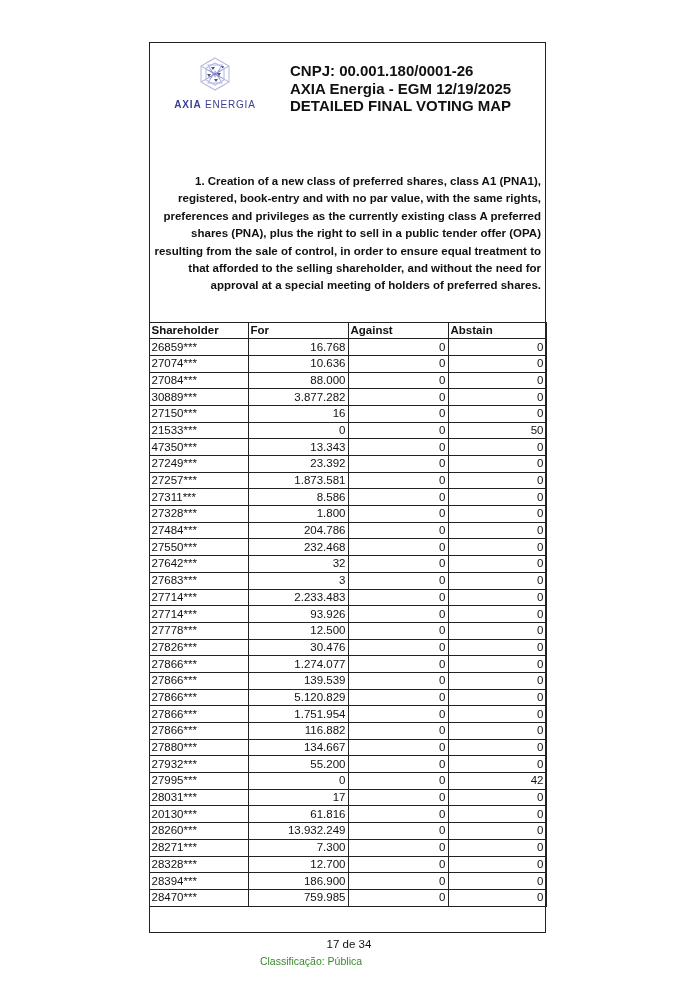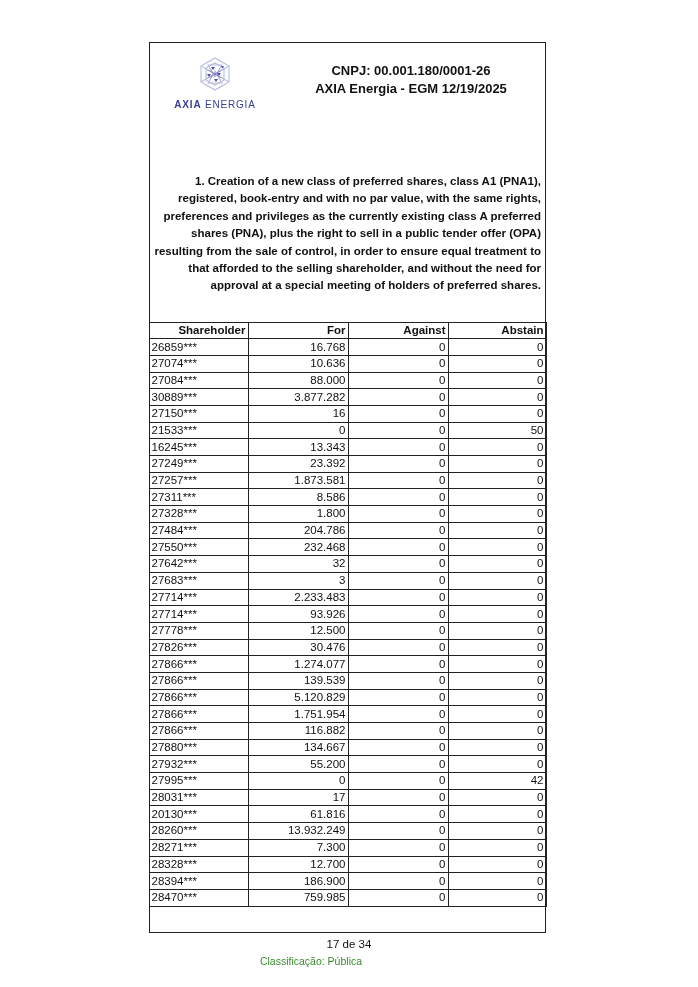--- a/index.html
+++ b/index.html
@@ -6,29 +6,29 @@
   body { width: 698px; height: 987px; position: relative; overflow: hidden;
          font-family: "Liberation Sans", "DejaVu Sans", sans-serif; color: #111; }
   .sheet { position: absolute; left: 149px; top: 42px; width: 397px; height: 891px;
            border: 1.5px solid #222; box-sizing: border-box; }
   .header-box { position: absolute; left: 0; top: 0; width: 100%; height: 280px; }
   .logo { position: absolute; left: 22px; top: 12px; width: 86px; height: 58px; }
   .logo svg { position: absolute; left: 23px; top: 0; }
   .logo-text { position: absolute; left: 0; top: 44px; width: 86px; text-align: center;
                font-size: 10px; letter-spacing: 0.8px; color: #3a3f8f; white-space: nowrap; }
   .logo-text b { font-weight: bold; margin-top: 15px; }
-  .title-block { position: absolute; left: 140px; top: 19px; width: 242px; text-align: center;
-                 font-size: 13px; font-weight: bold; line-height: 17.5px; }
+  .title-block { position: absolute; left: 140px; top: 19px; width: 242px; 
+                 font-size: 15px; font-weight: bold; line-height: 17.5px; }
   .resolution { position: absolute; left: 4px; top: 130px; width: 387px; text-align: right;
                 font-size: 11.5px; font-weight: bold; line-height: 17.4px; }
   table.votes { position: absolute; left: -1.5px; top: 278.5px; border-collapse: collapse;
                 table-layout: fixed; width: 397px; font-size: 11.5px; }
   table.votes th, table.votes td { border: 1.3px solid #222; height: 15.7px; padding: 0 2px;
                 line-height: 15px; white-space: nowrap; overflow: hidden; }
-  table.votes th { font-weight: bold; text-align: right; }
+  table.votes th { font-weight: bold; text-align: left; }
   table.votes td.sh { text-align: left; }
   table.votes td.num { text-align: right; }
   .page-num { position: absolute; left: 0; width: 698px; top: 938px; text-align: center; font-size: 11.5px; }
   .classif { position: absolute; left: 0; width: 622px; top: 955px; text-align: center; font-size: 10.5px; color: #3a8a2e; }
 </style>
 </head>
 <body>
 
 <div class="sheet">
   <div class="header-box">
@@ -55,20 +55,21 @@
           <polygon points="12,19 16,19 14,22"></polygon>
           <polygon points="19,24 23,24 21,27"></polygon>
           <polygon points="26,11 29,11 27.5,13.5"></polygon>
         </g>
       </svg>
       <div class="logo-text"><b>AXIA</b><span> ENERGIA</span></div>
     </div>
     <div class="title-block">
       <div>CNPJ: 00.001.180/0001-26</div>
       <div>AXIA Energia - EGM  12/19/2025</div>
+      <div>DETAILED FINAL VOTING MAP</div>
     </div>
     <div class="resolution">1.  Creation of a new class of preferred shares, class A1 (PNA1), registered, book-entry and with no par value, with the same rights, preferences and privileges as the currently existing class A preferred shares (PNA), plus the right to sell in a public tender offer (OPA) resulting from the sale of control, in order to ensure equal treatment to that afforded to the selling shareholder, and without the need for approval at a special meeting of holders of preferred shares.</div>
   </div>
 
   <table class="votes">
     <colgroup>
       <col style="width:99px">
         <col style="width:100px">
         <col style="width:100px">
         <col style="width:98px">
@@ -112,21 +113,21 @@
           <td class="num">0</td>
           <td class="num">0</td>
         </tr>
         <tr>
           <td class="sh">21533***</td>
           <td class="num">0</td>
           <td class="num">0</td>
           <td class="num">50</td>
         </tr>
         <tr>
-          <td class="sh">16245***</td>
+          <td class="sh">47350***</td>
           <td class="num">13.343</td>
           <td class="num">0</td>
           <td class="num">0</td>
         </tr>
         <tr>
           <td class="sh">27249***</td>
           <td class="num">23.392</td>
           <td class="num">0</td>
           <td class="num">0</td>
         </tr>

